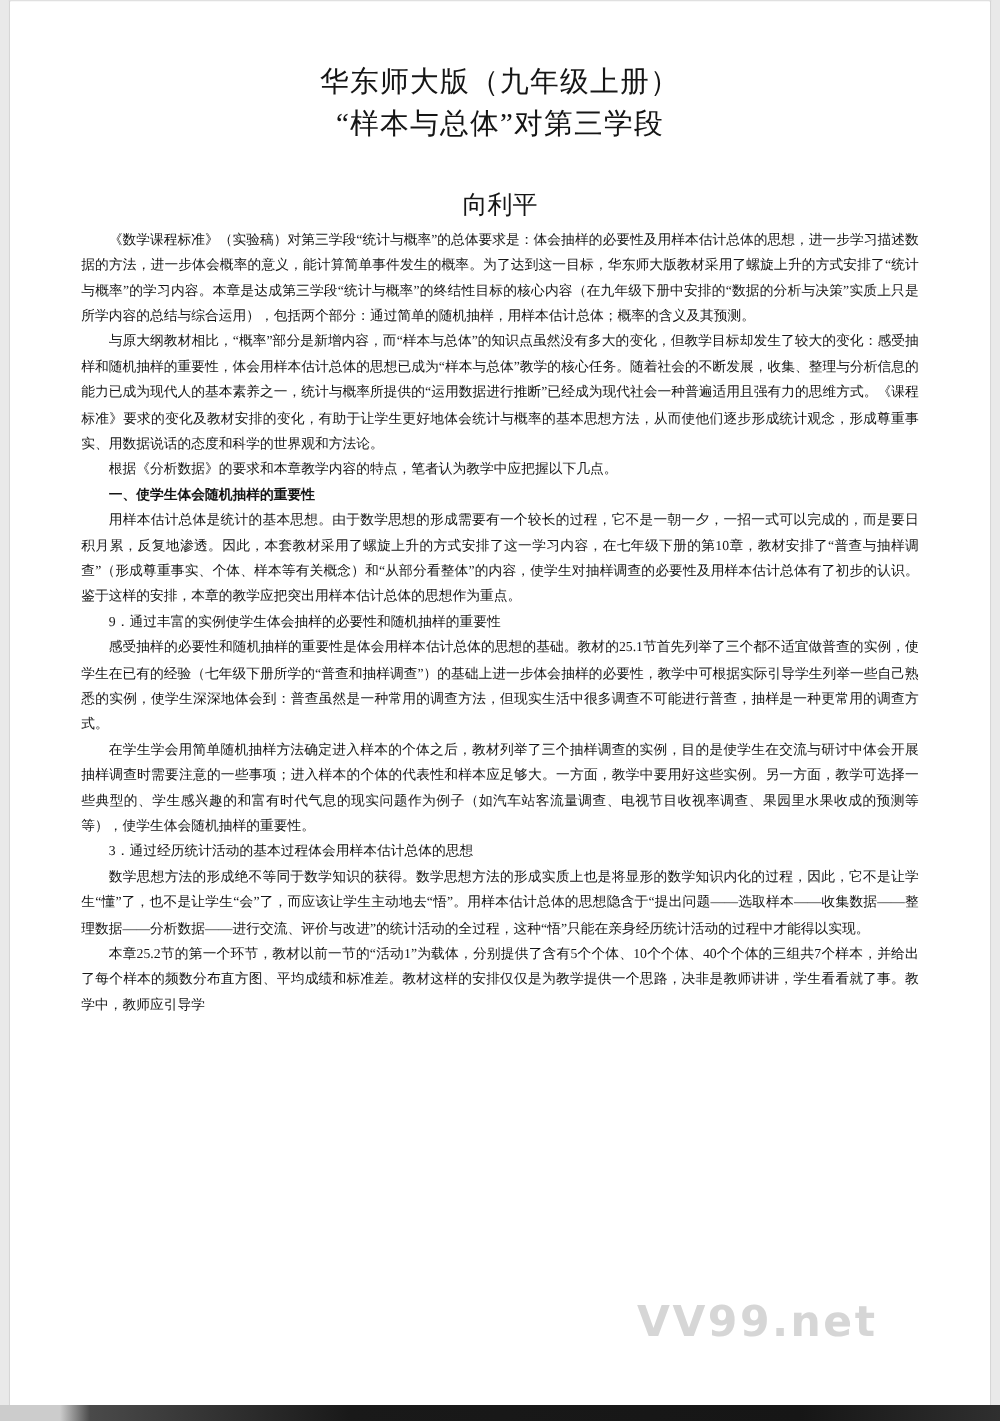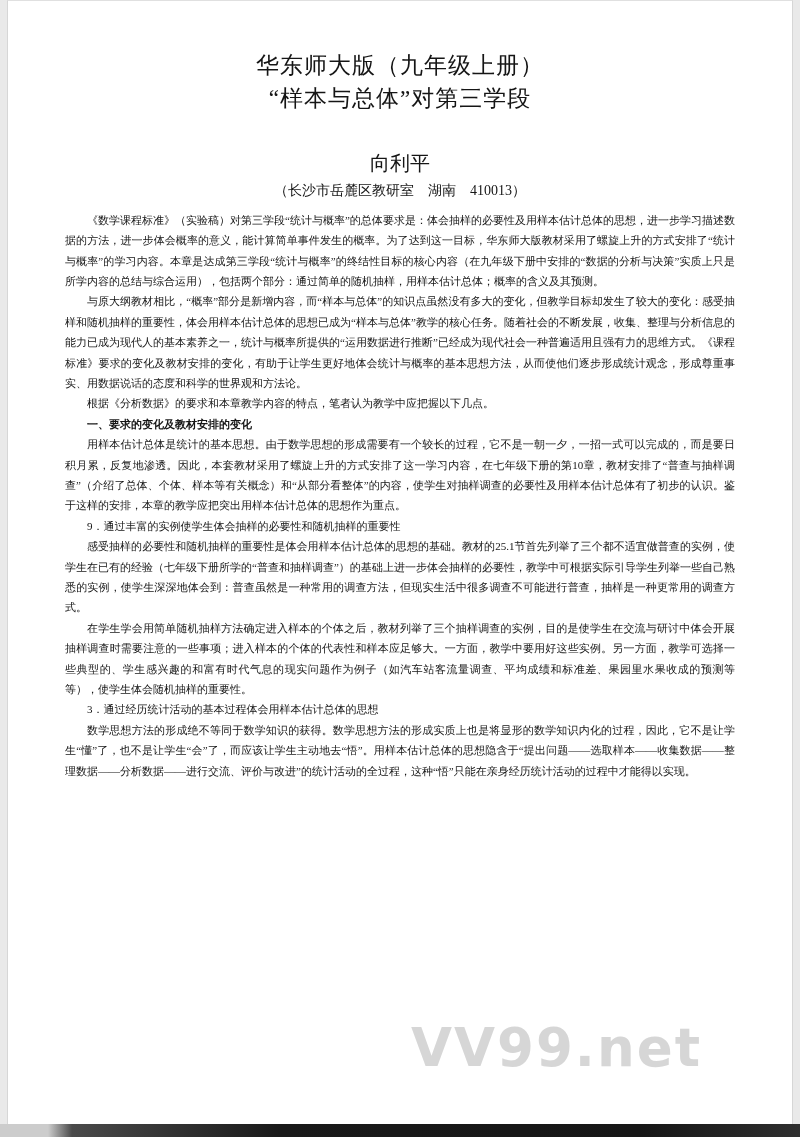--- a/index.html
+++ b/index.html
@@ -59,21 +59,21 @@
     text-align: justify;
     word-break: break-all;
   }
   .block.heading { font-weight: bold; }
   .block.subheading { font-weight: normal; }
   .watermark {
     position: absolute;
     right: 90px;
     bottom: 46px;
     font-family: "DejaVu Sans", "Liberation Sans", sans-serif;
-    font-size: 53px;
+    font-size: 34px;
     font-weight: bold;
     letter-spacing: 2px;
     color: rgba(165, 165, 165, 0.45);
     pointer-events: none;
   }
   .bottom-bar {
     position: absolute;
     left: 0;
     right: 0;
     bottom: 0;
@@ -86,29 +86,29 @@
   }
 </style>
 </head>
 <body>
 
 <div class="viewport">
   <div class="page">
     <h1 class="title first">华东师大版（九年级上册）</h1>
     <h1 class="title second">“样本与总体”对第三学段</h1>
     <div class="author">向利平</div>
-    <div class="affiliation">（长沙市岳麓区教研室　湖南　410013）</div>
     <div class="content">
         <p class="block paragraph">《数学课程标准》（实验稿）对第三学段“统计与概率”的总体要求是：体会抽样的必要性及用样本估计总体的思想，进一步学习描述数据的方法，进一步体会概率的意义，能计算简单事件发生的概率。为了达到这一目标，华东师大版教材采用了螺旋上升的方式安排了“统计与概率”的学习内容。本章是达成第三学段“统计与概率”的终结性目标的核心内容（在九年级下册中安排的“数据的分析与决策”实质上只是所学内容的总结与综合运用），包括两个部分：通过简单的随机抽样，用样本估计总体；概率的含义及其预测。</p>
         <p class="block paragraph">与原大纲教材相比，“概率”部分是新增内容，而“样本与总体”的知识点虽然没有多大的变化，但教学目标却发生了较大的变化：感受抽样和随机抽样的重要性，体会用样本估计总体的思想已成为“样本与总体”教学的核心任务。随着社会的不断发展，收集、整理与分析信息的能力已成为现代人的基本素养之一，统计与概率所提供的“运用数据进行推断”已经成为现代社会一种普遍适用且强有力的思维方式。《课程标准》要求的变化及教材安排的变化，有助于让学生更好地体会统计与概率的基本思想方法，从而使他们逐步形成统计观念，形成尊重事实、用数据说话的态度和科学的世界观和方法论。</p>
         <p class="block paragraph">根据《分析数据》的要求和本章教学内容的特点，笔者认为教学中应把握以下几点。</p>
-        <p class="block heading">一、要求的变化及教材安排的变化</p>
-        <p class="block paragraph">用样本估计总体是统计的基本思想。由于数学思想的形成需要有一个较长的过程，它不是一朝一夕，一招一式可以完成的，而是要日积月累，反复地渗透。因此，本套教材采用了螺旋上升的方式安排了这一学习内容，在七年级下册的第10章，教材安排了“普查与抽样调查”（介绍了总体、个体、样本等有关概念）和“从部分看整体”的内容，使学生对抽样调查的必要性及用样本估计总体有了初步的认识。鉴于这样的安排，本章的教学应把突出用样本估计总体的思想作为重点。</p>
+        <p class="block heading">一、使学生体会随机抽样的重要性</p>
+        <p class="block paragraph">用样本估计总体是统计的基本思想。由于数学思想的形成需要有一个较长的过程，它不是一朝一夕，一招一式可以完成的，而是要日积月累，反复地渗透。因此，本套教材采用了螺旋上升的方式安排了这一学习内容，在七年级下册的第10章，教材安排了“普查与抽样调查”（形成尊重事实、个体、样本等有关概念）和“从部分看整体”的内容，使学生对抽样调查的必要性及用样本估计总体有了初步的认识。鉴于这样的安排，本章的教学应把突出用样本估计总体的思想作为重点。</p>
         <p class="block subheading">9．通过丰富的实例使学生体会抽样的必要性和随机抽样的重要性</p>
         <p class="block paragraph">感受抽样的必要性和随机抽样的重要性是体会用样本估计总体的思想的基础。教材的25.1节首先列举了三个都不适宜做普查的实例，使学生在已有的经验（七年级下册所学的“普查和抽样调查”）的基础上进一步体会抽样的必要性，教学中可根据实际引导学生列举一些自己熟悉的实例，使学生深深地体会到：普查虽然是一种常用的调查方法，但现实生活中很多调查不可能进行普查，抽样是一种更常用的调查方式。</p>
-        <p class="block paragraph">在学生学会用简单随机抽样方法确定进入样本的个体之后，教材列举了三个抽样调查的实例，目的是使学生在交流与研讨中体会开展抽样调查时需要注意的一些事项；进入样本的个体的代表性和样本应足够大。一方面，教学中要用好这些实例。另一方面，教学可选择一些典型的、学生感兴趣的和富有时代气息的现实问题作为例子（如汽车站客流量调查、平均成绩和标准差、果园里水果收成的预测等等），使学生体会随机抽样的重要性。</p>
+        <p class="block paragraph">在学生学会用简单随机抽样方法确定进入样本的个体之后，教材列举了三个抽样调查的实例，目的是使学生在交流与研讨中体会开展抽样调查时需要注意的一些事项；进入样本的个体的代表性和样本应足够大。一方面，教学中要用好这些实例。另一方面，教学可选择一些典型的、学生感兴趣的和富有时代气息的现实问题作为例子（如汽车站客流量调查、电视节目收视率调查、果园里水果收成的预测等等），使学生体会随机抽样的重要性。</p>
         <p class="block subheading">3．通过经历统计活动的基本过程体会用样本估计总体的思想</p>
         <p class="block paragraph">数学思想方法的形成绝不等同于数学知识的获得。数学思想方法的形成实质上也是将显形的数学知识内化的过程，因此，它不是让学生“懂”了，也不是让学生“会”了，而应该让学生主动地去“悟”。用样本估计总体的思想隐含于“提出问题——选取样本——收集数据——整理数据——分析数据——进行交流、评价与改进”的统计活动的全过程，这种“悟”只能在亲身经历统计活动的过程中才能得以实现。</p>
+        <p class="block paragraph">本章25.2节的第一个环节，教材以前一节的“活动1”为载体，分别提供了含有5个个体、10个个体、40个个体的三组共7个样本，并给出了每个样本的频数分布直方图、平均成绩和标准差。教材这样的安排仅仅是为教学提供一个思路，决非是教师讲讲，学生看看就了事。教学中，教师应引导学</p>
       </div>
     <div class="watermark">VV99.net</div>
   </div>
   <div class="bottom-bar"></div>
 </div>
 
 </body></html>

